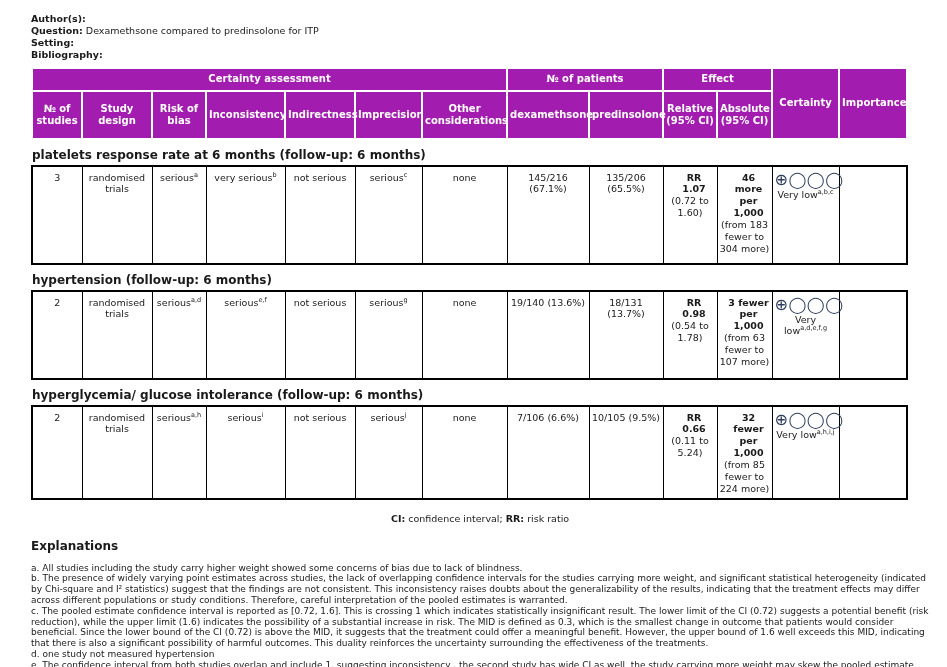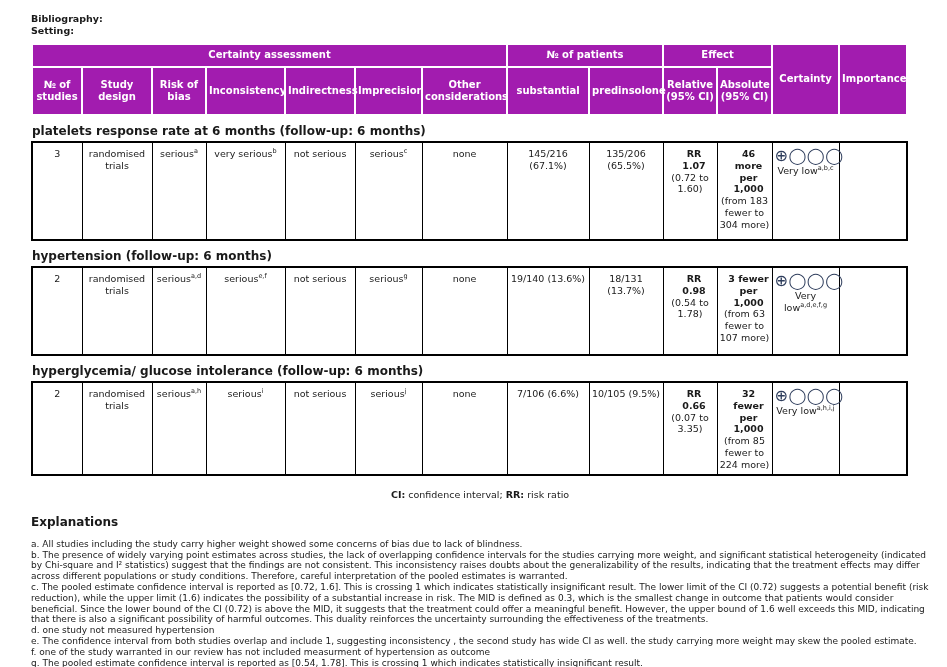--- a/index.html
+++ b/index.html
@@ -53,22 +53,24 @@
   .expl-heading { font-size: 12px; font-weight: bold; margin-top: 15px; margin-bottom: 10px; }
   .expl { font-size: 9px; line-height: 1.2; width: 905px; }
   .expl div { margin: 0; }
 </style>
 </head>
 <body>
 
 <div class="page">
 
   <div class="meta">
+    <div><b>Author(s):</b></div>
+    <div><b>Question:</b><span> Dexamethsone compared to predinsolone for ITP</span></div>
+    <div><b>Setting:</b></div>
     <div><b>Bibliography:</b></div>
-    <div><b>Setting:</b></div>
   </div>
 
   <table class="head-table">
     <colgroup>
       <col class="c1">
         <col class="c2">
         <col class="c3">
         <col class="c4">
         <col class="c5">
       <col class="c6">
@@ -89,21 +91,21 @@
       <th rowspan="2">Importance</th>
     </tr>
     <tr class="sub">
       <th>№ of studies</th>
       <th>Study design</th>
       <th>Risk of bias</th>
       <th>Inconsistency</th>
       <th>Indirectness</th>
       <th>Imprecision</th>
       <th>Other considerations</th>
-      <th>substantial</th>
+      <th>dexamethsone</th>
       <th>predinsolone</th>
       <th>Relative (95% CI)</th>
       <th>Absolute (95% CI)</th>
     </tr>
   </tbody>
     </table>
 
   <div class="section-title">platelets response rate at 6 months (follow-up: 6 months)</div>
   <table class="body-table">
     <colgroup>
@@ -217,21 +219,21 @@
       <td><span>randomised trials</span></td>
       <td><span>serious</span><sup>a,h</sup></td>
       <td><span>serious</span><sup>i</sup></td>
       <td><span>not serious</span></td>
       <td><span>serious</span><sup>j</sup></td>
       <td><span>none</span></td>
       <td><span>7/106 (6.6%)</span></td>
       <td><span>10/105 (9.5%)</span></td>
       <td>
             <div class="b">RR 0.66</div>
-            <div>(0.07 to 3.35)</div>
+            <div>(0.11 to 5.24)</div>
           </td>
       <td>
             <div class="b">32 fewer per 1,000</div>
             <div>(from 85 fewer to 224 more)</div>
           </td>
       <td>
             <div class="grade-symbols">⊕◯◯◯</div>
             <div class="grade-label"><span>Very low</span><sup>a,h,i,j</sup></div>
           </td>
       <td><span></span></td>

